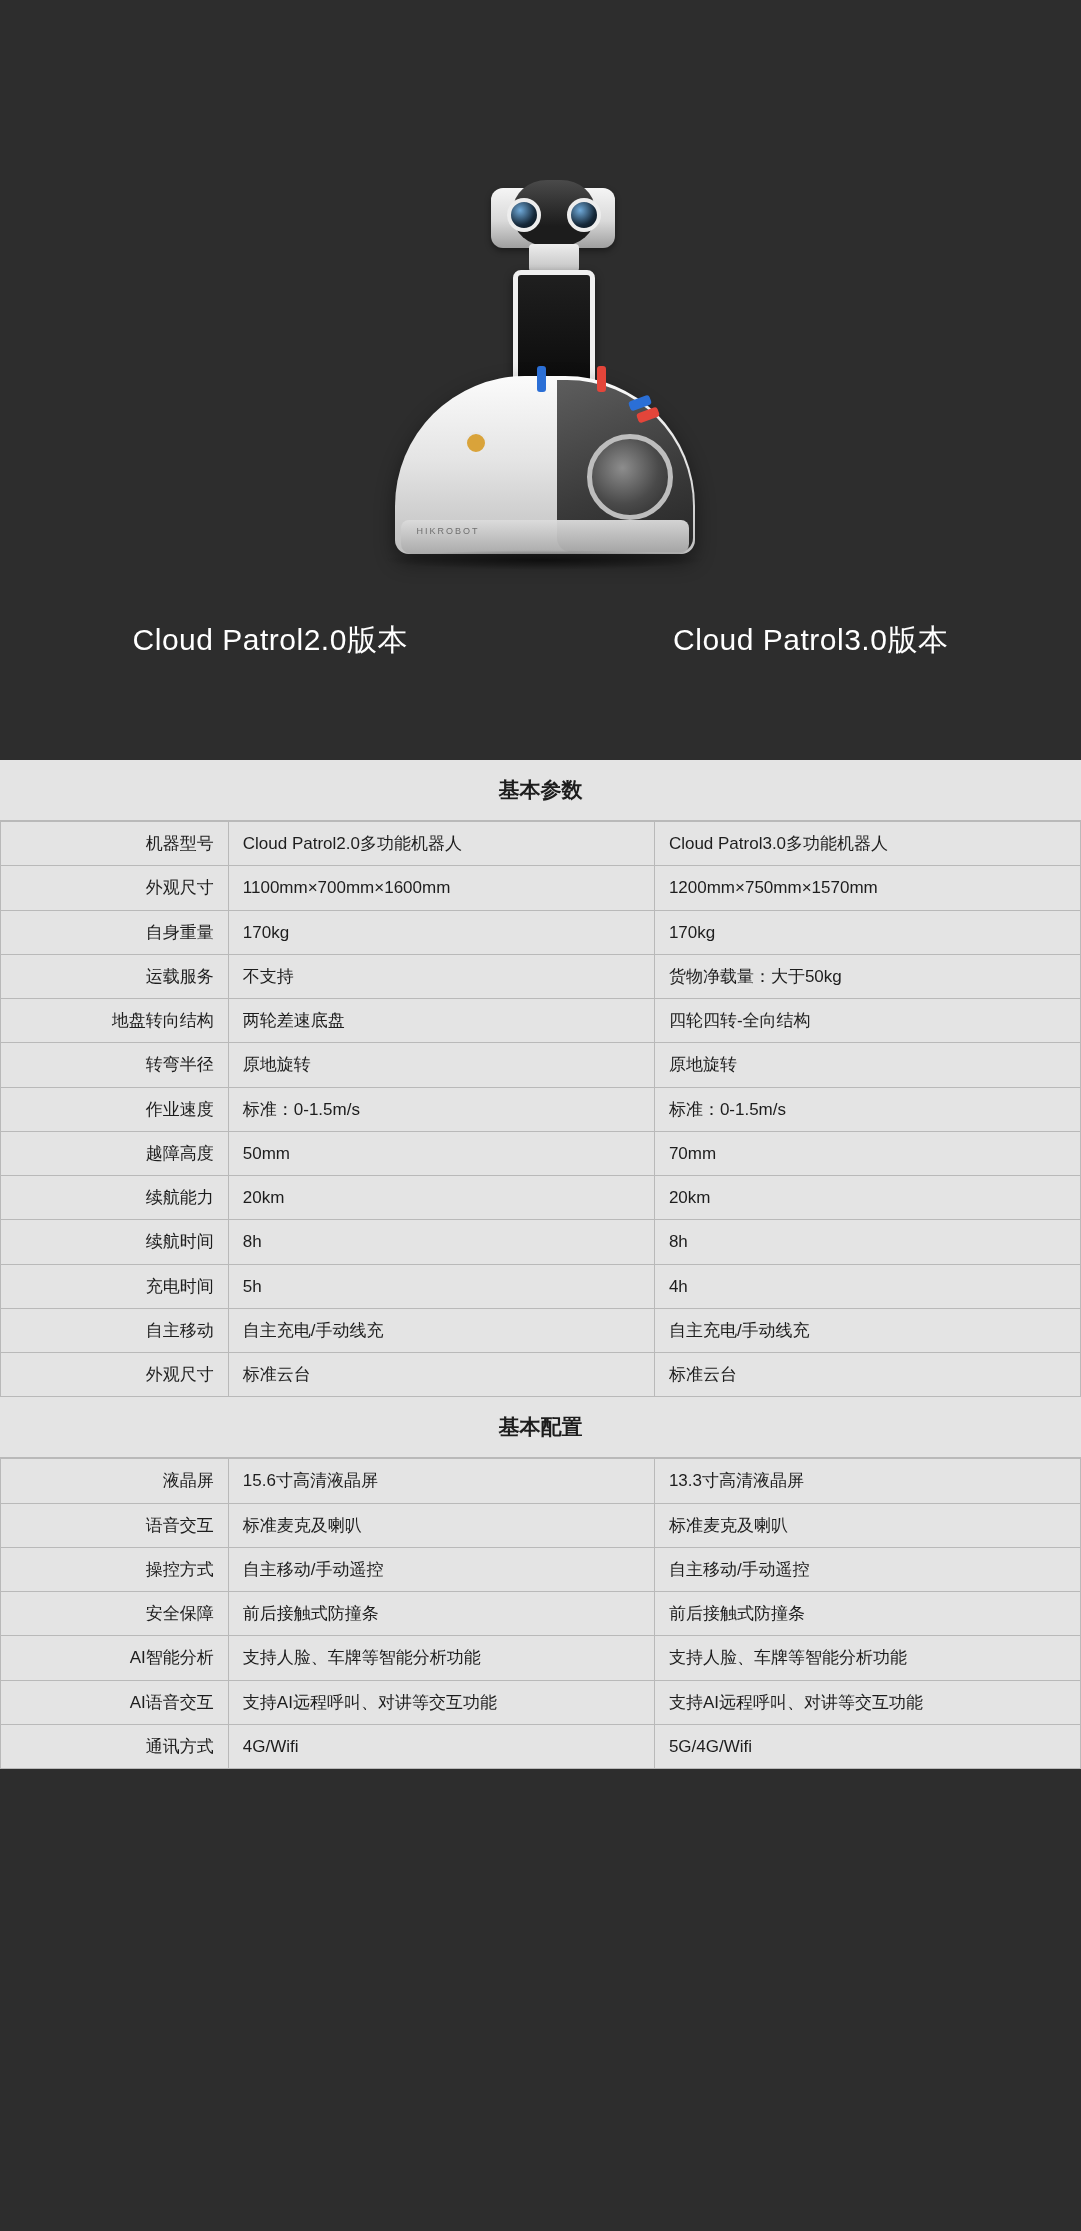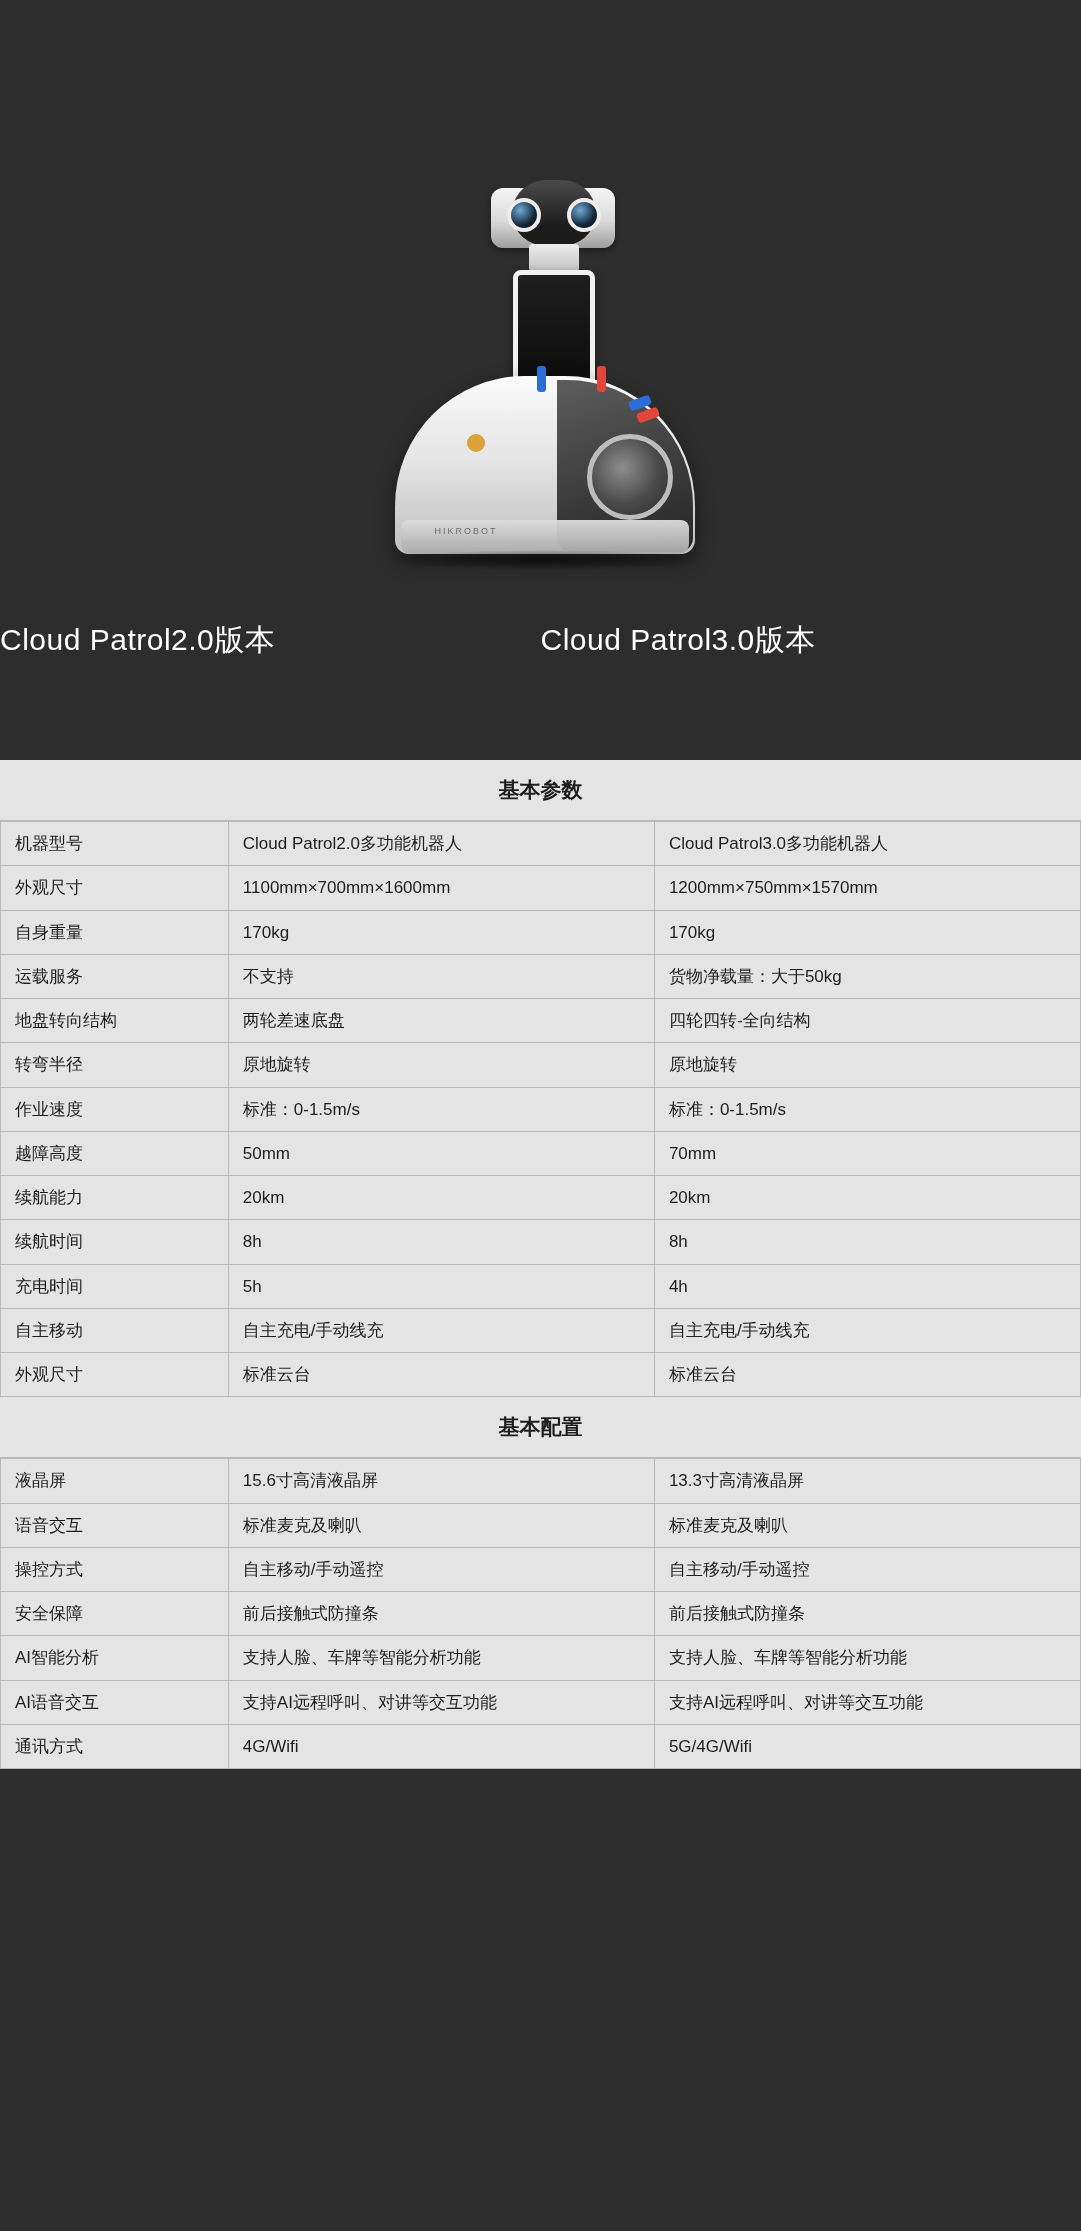--- a/index.html
+++ b/index.html
@@ -128,21 +128,21 @@
     border: 2px solid #e8e8e8;
   }
   .r2-bumper {
     position: absolute; left: 40px; top: 440px;
     width: 288px; height: 34px;
     background: linear-gradient(180deg,#dcdcdc,#a9a9a9);
     border-radius: 8px 8px 10px 10px;
     opacity: .95;
   }
   .r2-logo-text {
-    position: absolute; left: 74px; top: 446px;
+    position: absolute; left: 56px; top: 446px;
     font-size: 9px; letter-spacing: 2px; color: #6f6f6f;
   }
   .r2-shadow {
     position: absolute; left: 20px; top: 470px;
     width: 326px; height: 20px; border-radius: 50%;
     background: radial-gradient(ellipse at center, rgba(0,0,0,.55), rgba(0,0,0,0) 70%);
   }
 
   
   .r3 { position: relative; width: 360px; height: 540px; }
@@ -230,20 +230,21 @@
     background: radial-gradient(ellipse at center, rgba(0,0,0,.55), rgba(0,0,0,0) 70%);
   }
 
   .captions {
     display: flex;
     width: 100%;
     padding: 0 0 34px 0;
   }
   .caption {
     width: 50%;
+    text-align: center;
     font-size: 30px;
     color: #ffffff;
     letter-spacing: .5px;
   }
 
   
   .section-title {
     width: 100%;
     background: #e4e4e4;
     color: #1d1d1d;
@@ -261,21 +262,21 @@
   }
   table.spec td {
     border: 1px solid #b9b9b9;
     font-size: 17px;
     padding: 11px 14px;
     vertical-align: middle;
     line-height: 1.25;
   }
   table.spec td.key {
     width: 228px;
-    text-align: left;
+    text-align: right;
     white-space: nowrap;
   }
   table.spec td.val {
     width: 426.5px;
   }
   .bottom-pad { height: 28px; background: #2d2d2d; }
 </style>
 </head>
 <body>
 

